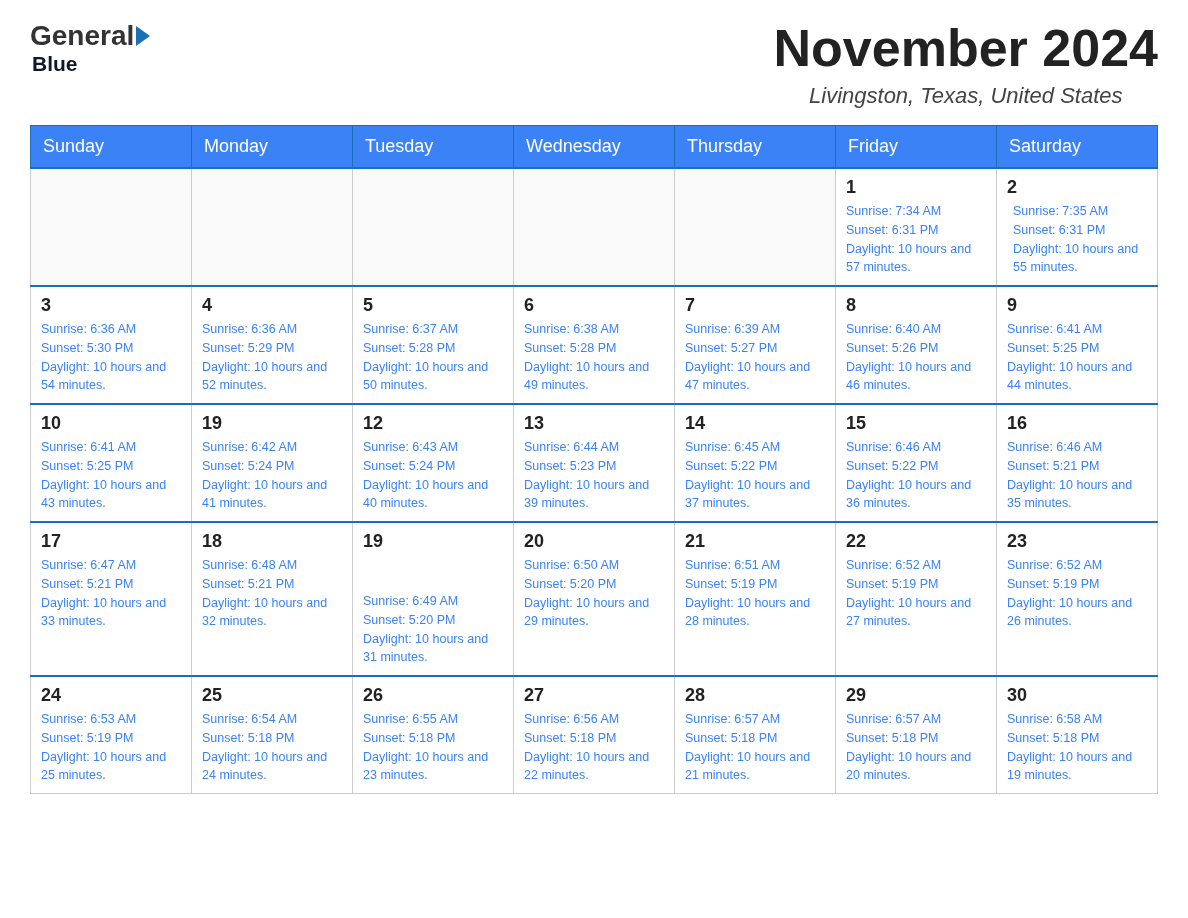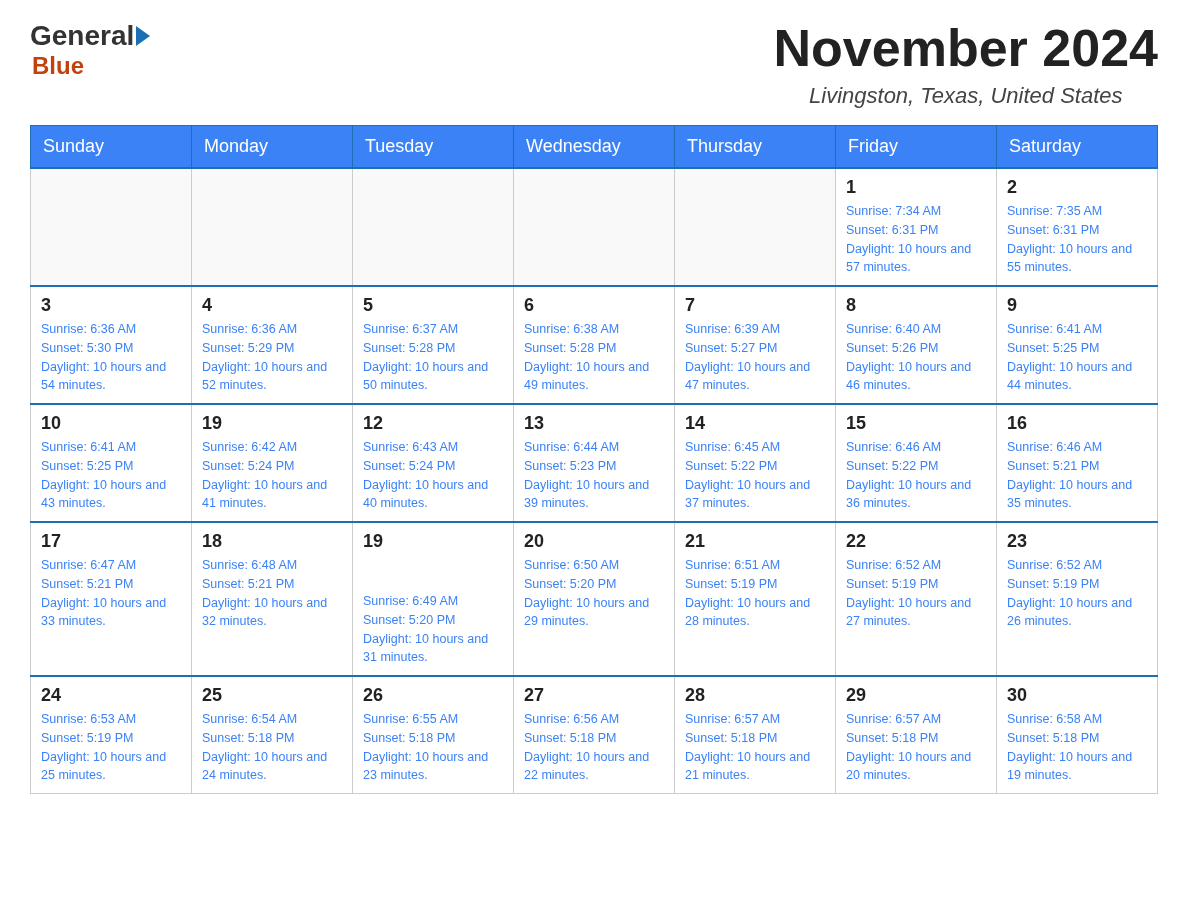--- a/index.html
+++ b/index.html
@@ -88,22 +88,22 @@
     }
     .day-info {
       font-size: 12.5px;
       line-height: 1.5;
       color: #3b82f6;
     }
     .empty-cell {
       background: #f9f9f9;
     }
     .logo-line2 {
-      color: #c2410c;
-      font-size: 24px;
+      color: #0f172a;
+      font-size: 21px;
       font-weight: bold;
       margin-left: 0;
       padding-left: 2px;
     }
   </style>
 </head>
 <body>
 
 <div class="header">
   <div class="logo">
@@ -139,21 +139,21 @@
         <td class="empty-cell"></td>
         <td class="empty-cell"></td>
         <td>
           <span class="day-num">1</span>
           <div class="day-info" style="white-space: pre-line;">Sunrise: 7:34 AM
 Sunset: 6:31 PM
 Daylight: 10 hours and 57 minutes.</div>
         </td>
         <td>
           <span class="day-num">2</span>
-          <div class="day-info" style="white-space: pre-line;">Sunrise: 7:35 AM
+          <div class="day-info" style="white-space: pre-line; margin-left: 6px;">Sunrise: 7:35 AM
 Sunset: 6:31 PM
 Daylight: 10 hours and 55 minutes.</div>
         </td>
       </tr>
       <tr>
         <td>
           <span class="day-num">3</span>
           <div class="day-info" style="white-space: pre-line;">Sunrise: 6:36 AM
 Sunset: 5:30 PM
 Daylight: 10 hours and 54 minutes.</div>

